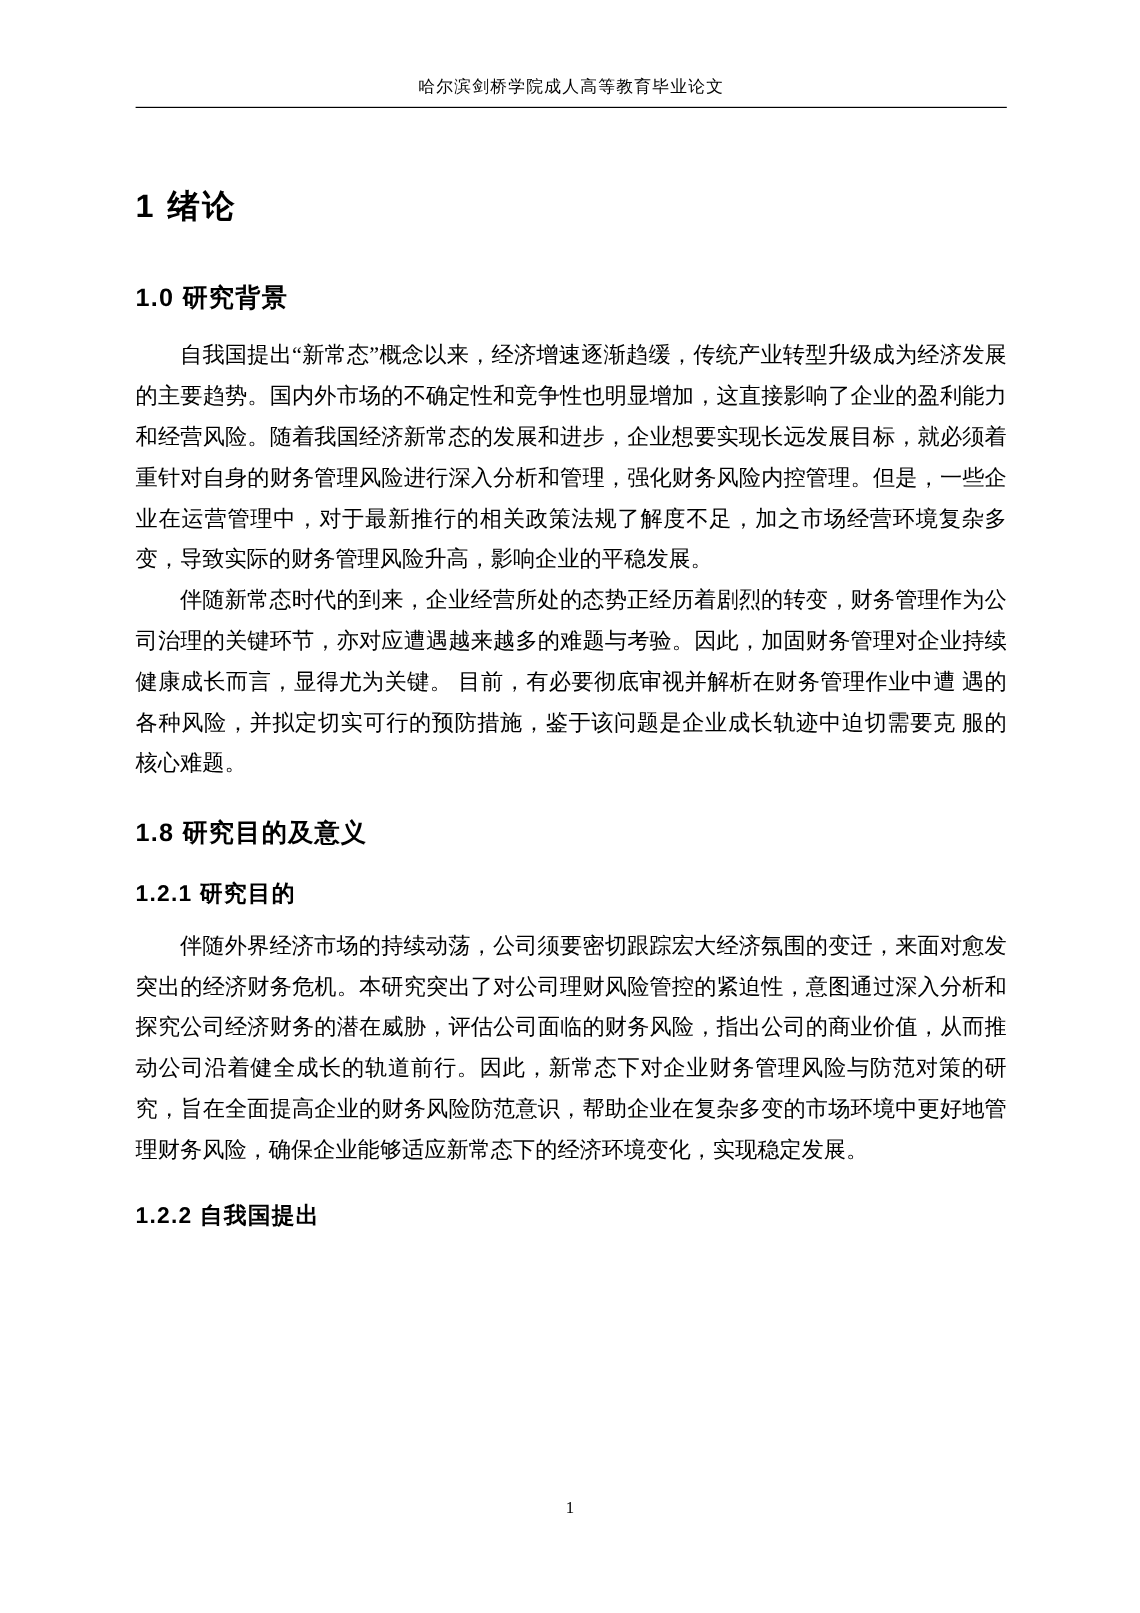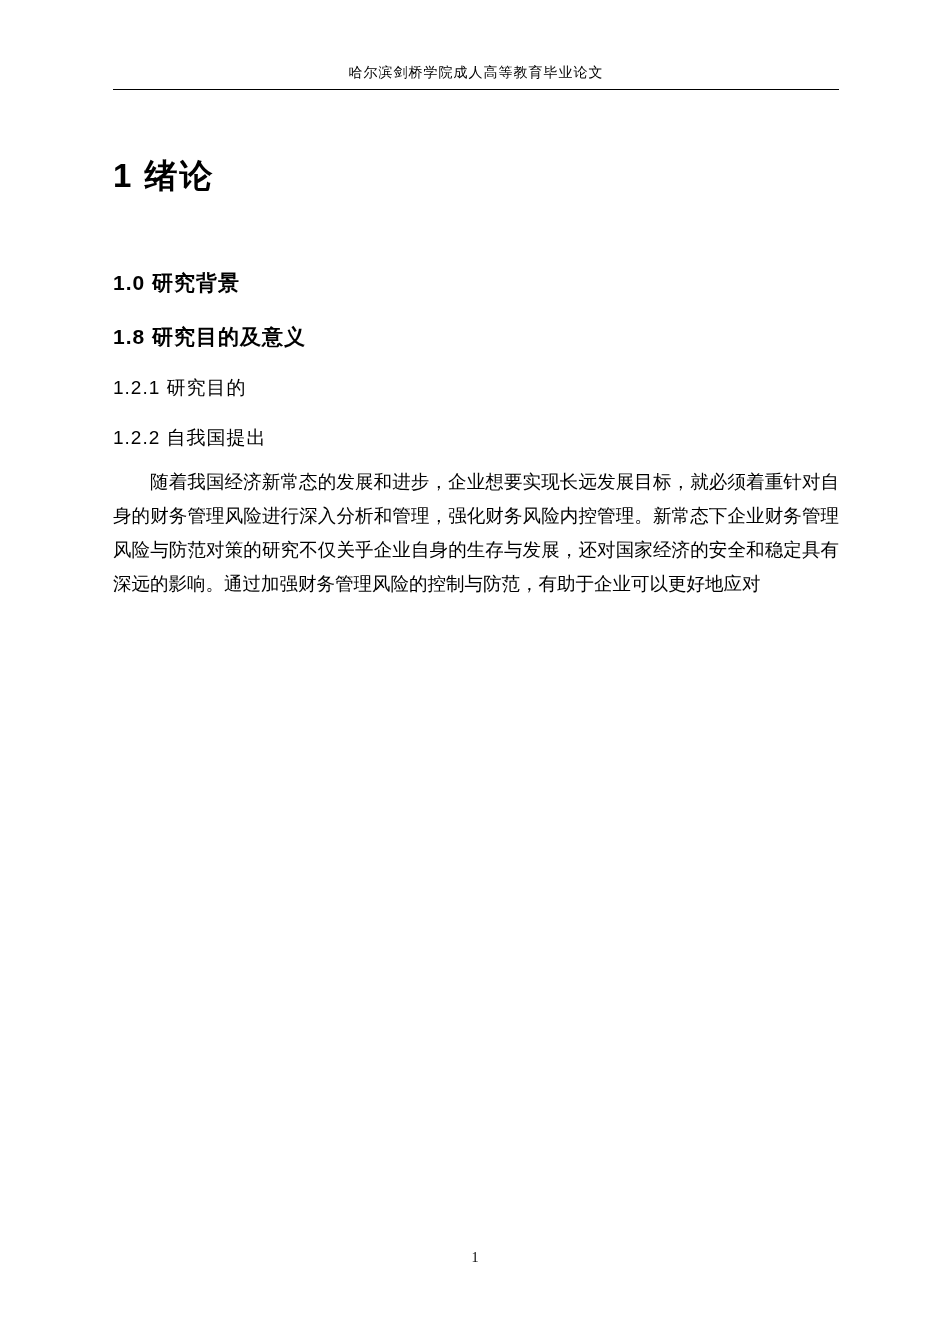--- a/index.html
+++ b/index.html
@@ -21,37 +21,37 @@
     width: 726px;
   }
   .running-header {
     text-align: center;
     font-size: 14px;
     letter-spacing: 1px;
     padding-bottom: 7px;
     border-bottom: 1px solid #000000;
   }
   .chapter-title {
-    margin: 64px 0 70px 0;
+    margin: 64px 0 44px 0;
     font-family: "Liberation Sans", sans-serif;
     font-weight: 700;
-    font-size: 33px;
+    font-size: 27px;
     letter-spacing: 2px;
   }
   .section-heading {
     margin: 26px 0 18px 0;
     font-family: "Liberation Sans", sans-serif;
     font-weight: 700;
     font-size: 21px;
     letter-spacing: 1px;
   }
   .subsection-heading {
     margin: 24px 0 14px 0;
     font-family: "Liberation Sans", sans-serif;
-    font-weight: 400;
+    font-weight: 700;
     font-size: 19px;
     letter-spacing: 1px;
   }
   .body-paragraph {
     margin: 0;
     font-size: 18.5px;
     line-height: 34px;
     text-align: justify;
     text-indent: 2em;
     text-justify: inter-ideograph;
@@ -72,27 +72,29 @@
   <div class="content">
 
     <div class="running-header">
       <span>哈尔滨剑桥学院成人高等教育毕业论文</span>
     </div>
 
     <h1 class="chapter-title">1  绪论</h1>
 
     <h2 class="section-heading">1.0  研究背景</h2>
 
+    <p class="body-paragraph">自我国提出“新常态”概念以来，经济增速逐渐趋缓，传统产业转型升级成为经济发展的主要趋势。国内外市场的不确定性和竞争性也明显增加，这直接影响了企业的盈利能力和经营风险。随着我国经济新常态的发展和进步，企业想要实现长远发展目标，就必须着重针对自身的财务管理风险进行深入分析和管理，强化财务风险内控管理。但是，一些企业在运营管理中，对于最新推行的相关政策法规了解度不足，加之市场经营环境复杂多变，导致实际的财务管理风险升高，影响企业的平稳发展。</p>
 
+    <p class="body-paragraph">伴随新常态时代的到来，企业经营所处的态势正经历着剧烈的转变，财务管理作为公司治理的关键环节，亦对应遭遇越来越多的难题与考验。因此，加固财务管理对企业持续健康成长而言，显得尤为关键。 目前，有必要彻底审视并解析在财务管理作业中遭 遇的各种风险，并拟定切实可行的预防措施，鉴于该问题是企业成长轨迹中迫切需要克 服的核心难题。</p>
 
     <h2 class="section-heading">1.8  研究目的及意义</h2>
 
     <h3 class="subsection-heading">1.2.1 研究目的</h3>
 
+    <p class="body-paragraph">伴随外界经济市场的持续动荡，公司须要密切跟踪宏大经济氛围的变迁，来面对愈发突出的经济财务危机。本研究突出了对公司理财风险管控的紧迫性，意图通过深入分析和探究公司经济财务的潜在威胁，评估公司面临的财务风险，指出公司的商业价值，从而推动公司沿着健全成长的轨道前行。因此，新常态下对企业财务管理风险与防范对策的研究，旨在全面提高企业的财务风险防范意识，帮助企业在复杂多变的市场环境中更好地管理财务风险，确保企业能够适应新常态下的经济环境变化，实现稳定发展。</p>
 
     <h3 class="subsection-heading">1.2.2 自我国提出</h3>
 
-    <p class="body-paragraph">随着我国经济新常态的发展和进步，企业想要实现长远发展目标，就必须着重针对自身的财务管理风险进行深入分析和管理，强化财务风险内控管理。新常态下企业财务管理风险与防范对策的研究不仅关乎企业自身的生存与发展，还对国家经济的安全和稳定具有深远的影响。通过加强财务管理风险的控制与防范，有助于企业可以更好地应对</p>
 
   </div>
 
   <div class="page-number">1</div>
 </div>
 
 </body></html>

